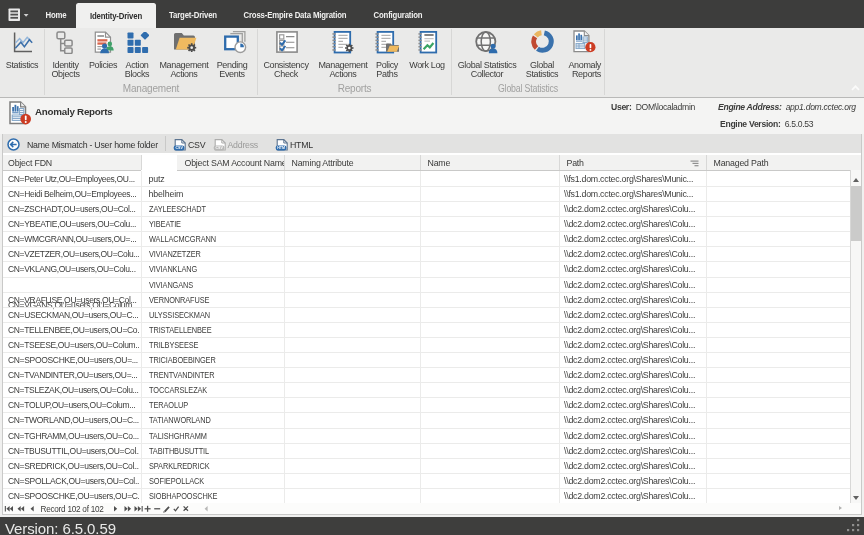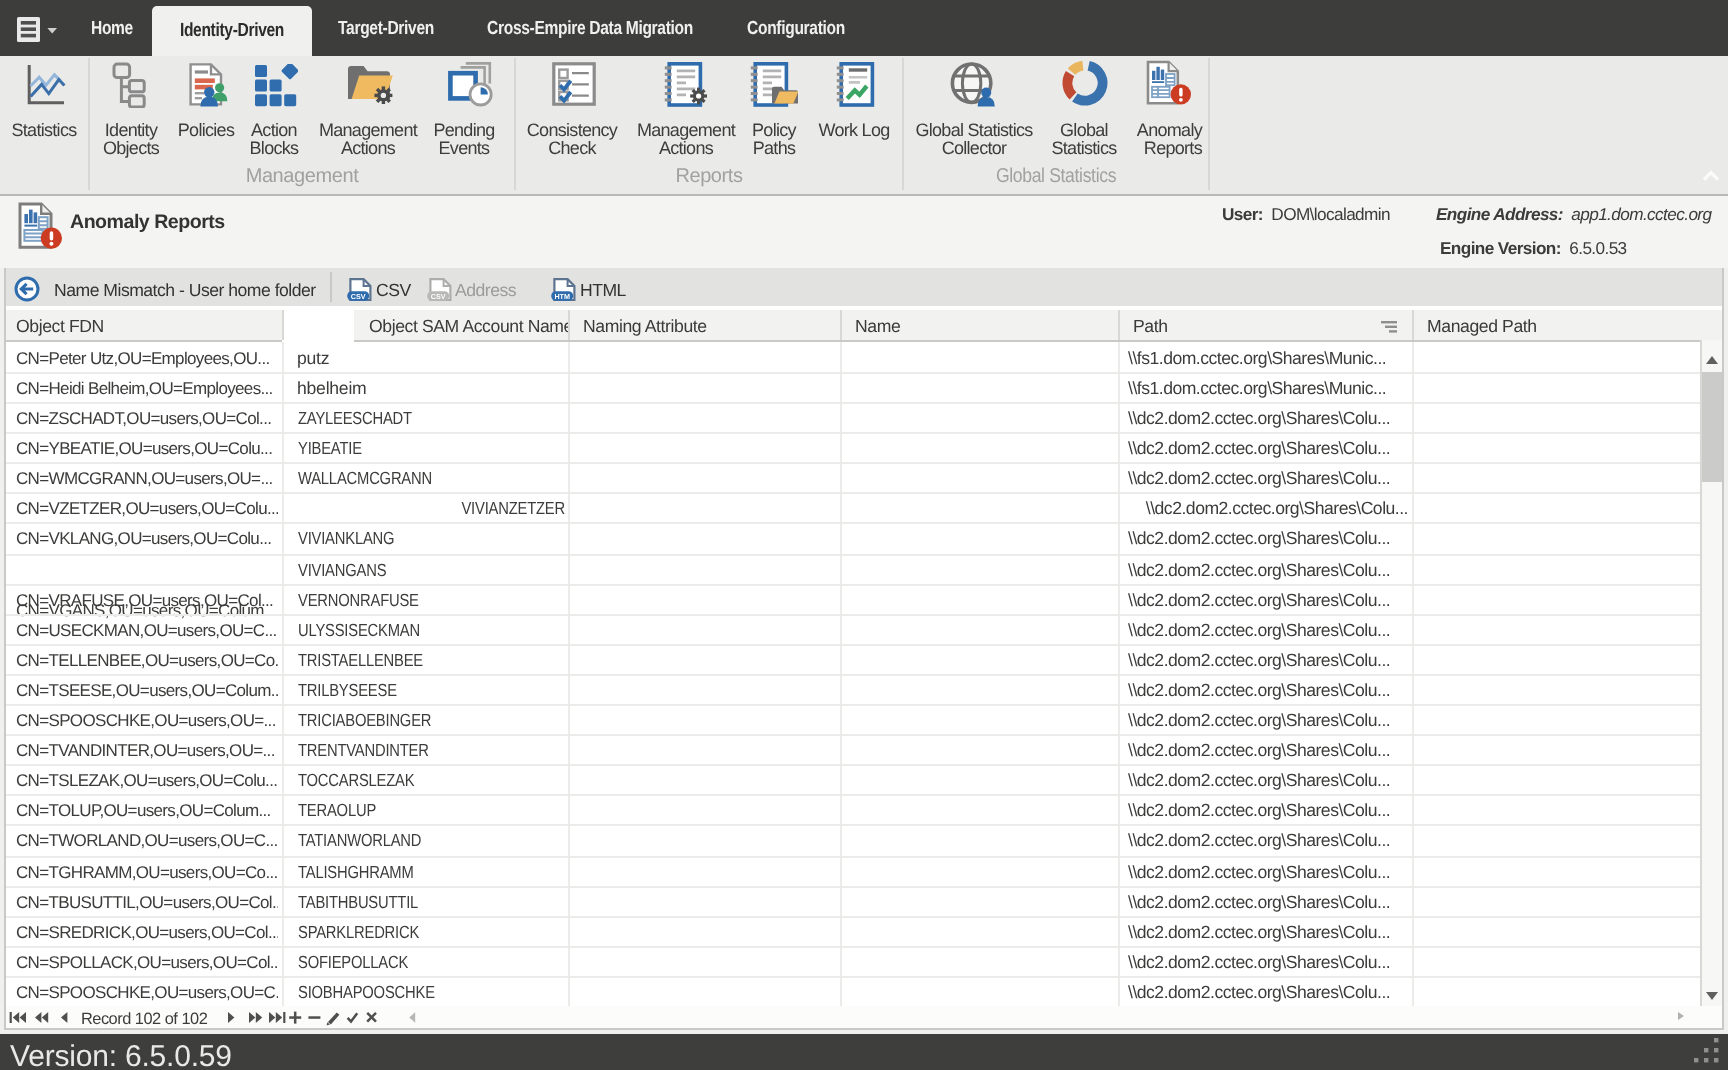--- a/index.html
+++ b/index.html
@@ -298,21 +298,21 @@
 <div class="abs" style="left:3px;top:217.10px;width:847px;height:15.1px;">
     <div class="gc" style="position:absolute;left:5px;top:0;width:131px;font-size:8.5px;letter-spacing:-0.33px;">CN=YBEATIE,OU=users,OU=Colu...</div>
     <div class="gc" style="position:absolute;left:145.5px;top:0;width:158.929px;transform:scaleX(0.84);transform-origin:0 50%;">YIBEATIE</div>
     <div class="gc" style="position:absolute;left:561px;top:0;width:140px;letter-spacing:-0.25px;">\\dc2.dom2.cctec.org\Shares\Colu...</div>
   </div>
 <div class="abs" style="left:3px;top:232.20px;width:847px;height:15.1px;">
     <div class="gc" style="position:absolute;left:5px;top:0;width:131px;font-size:8.5px;letter-spacing:-0.33px;">CN=WMCGRANN,OU=users,OU=...</div>
     <div class="gc" style="position:absolute;left:145.5px;top:0;width:158.929px;transform:scaleX(0.84);transform-origin:0 50%;">WALLACMCGRANN</div>
     <div class="gc" style="position:absolute;left:561px;top:0;width:140px;letter-spacing:-0.25px;">\\dc2.dom2.cctec.org\Shares\Colu...</div>
   </div>
-<div class="abs" style="left:3px;top:247.30px;width:847px;height:15.1px;text-align:right;">
+<div class="abs" style="left:3px;top:247.30px;width:847px;height:15.1px;">
     <div class="gc" style="position:absolute;left:5px;top:0;width:131px;font-size:8.5px;letter-spacing:-0.33px;">CN=VZETZER,OU=users,OU=Colu...</div>
     <div class="gc" style="position:absolute;left:145.5px;top:0;width:158.929px;transform:scaleX(0.84);transform-origin:0 50%;">VIVIANZETZER</div>
     <div class="gc" style="position:absolute;left:561px;top:0;width:140px;letter-spacing:-0.25px;">\\dc2.dom2.cctec.org\Shares\Colu...</div>
   </div>
 <div class="abs" style="left:3px;top:262.40px;width:847px;height:15.1px;">
     <div class="gc" style="position:absolute;left:5px;top:0;width:131px;font-size:8.5px;letter-spacing:-0.33px;">CN=VKLANG,OU=users,OU=Colu...</div>
     <div class="gc" style="position:absolute;left:145.5px;top:0;width:158.929px;transform:scaleX(0.84);transform-origin:0 50%;">VIVIANKLANG</div>
     <div class="gc" style="position:absolute;left:561px;top:0;width:140px;letter-spacing:-0.25px;">\\dc2.dom2.cctec.org\Shares\Colu...</div>
   </div>
 <div class="abs" style="left:3px;top:277.50px;width:847px;height:15.1px;">

